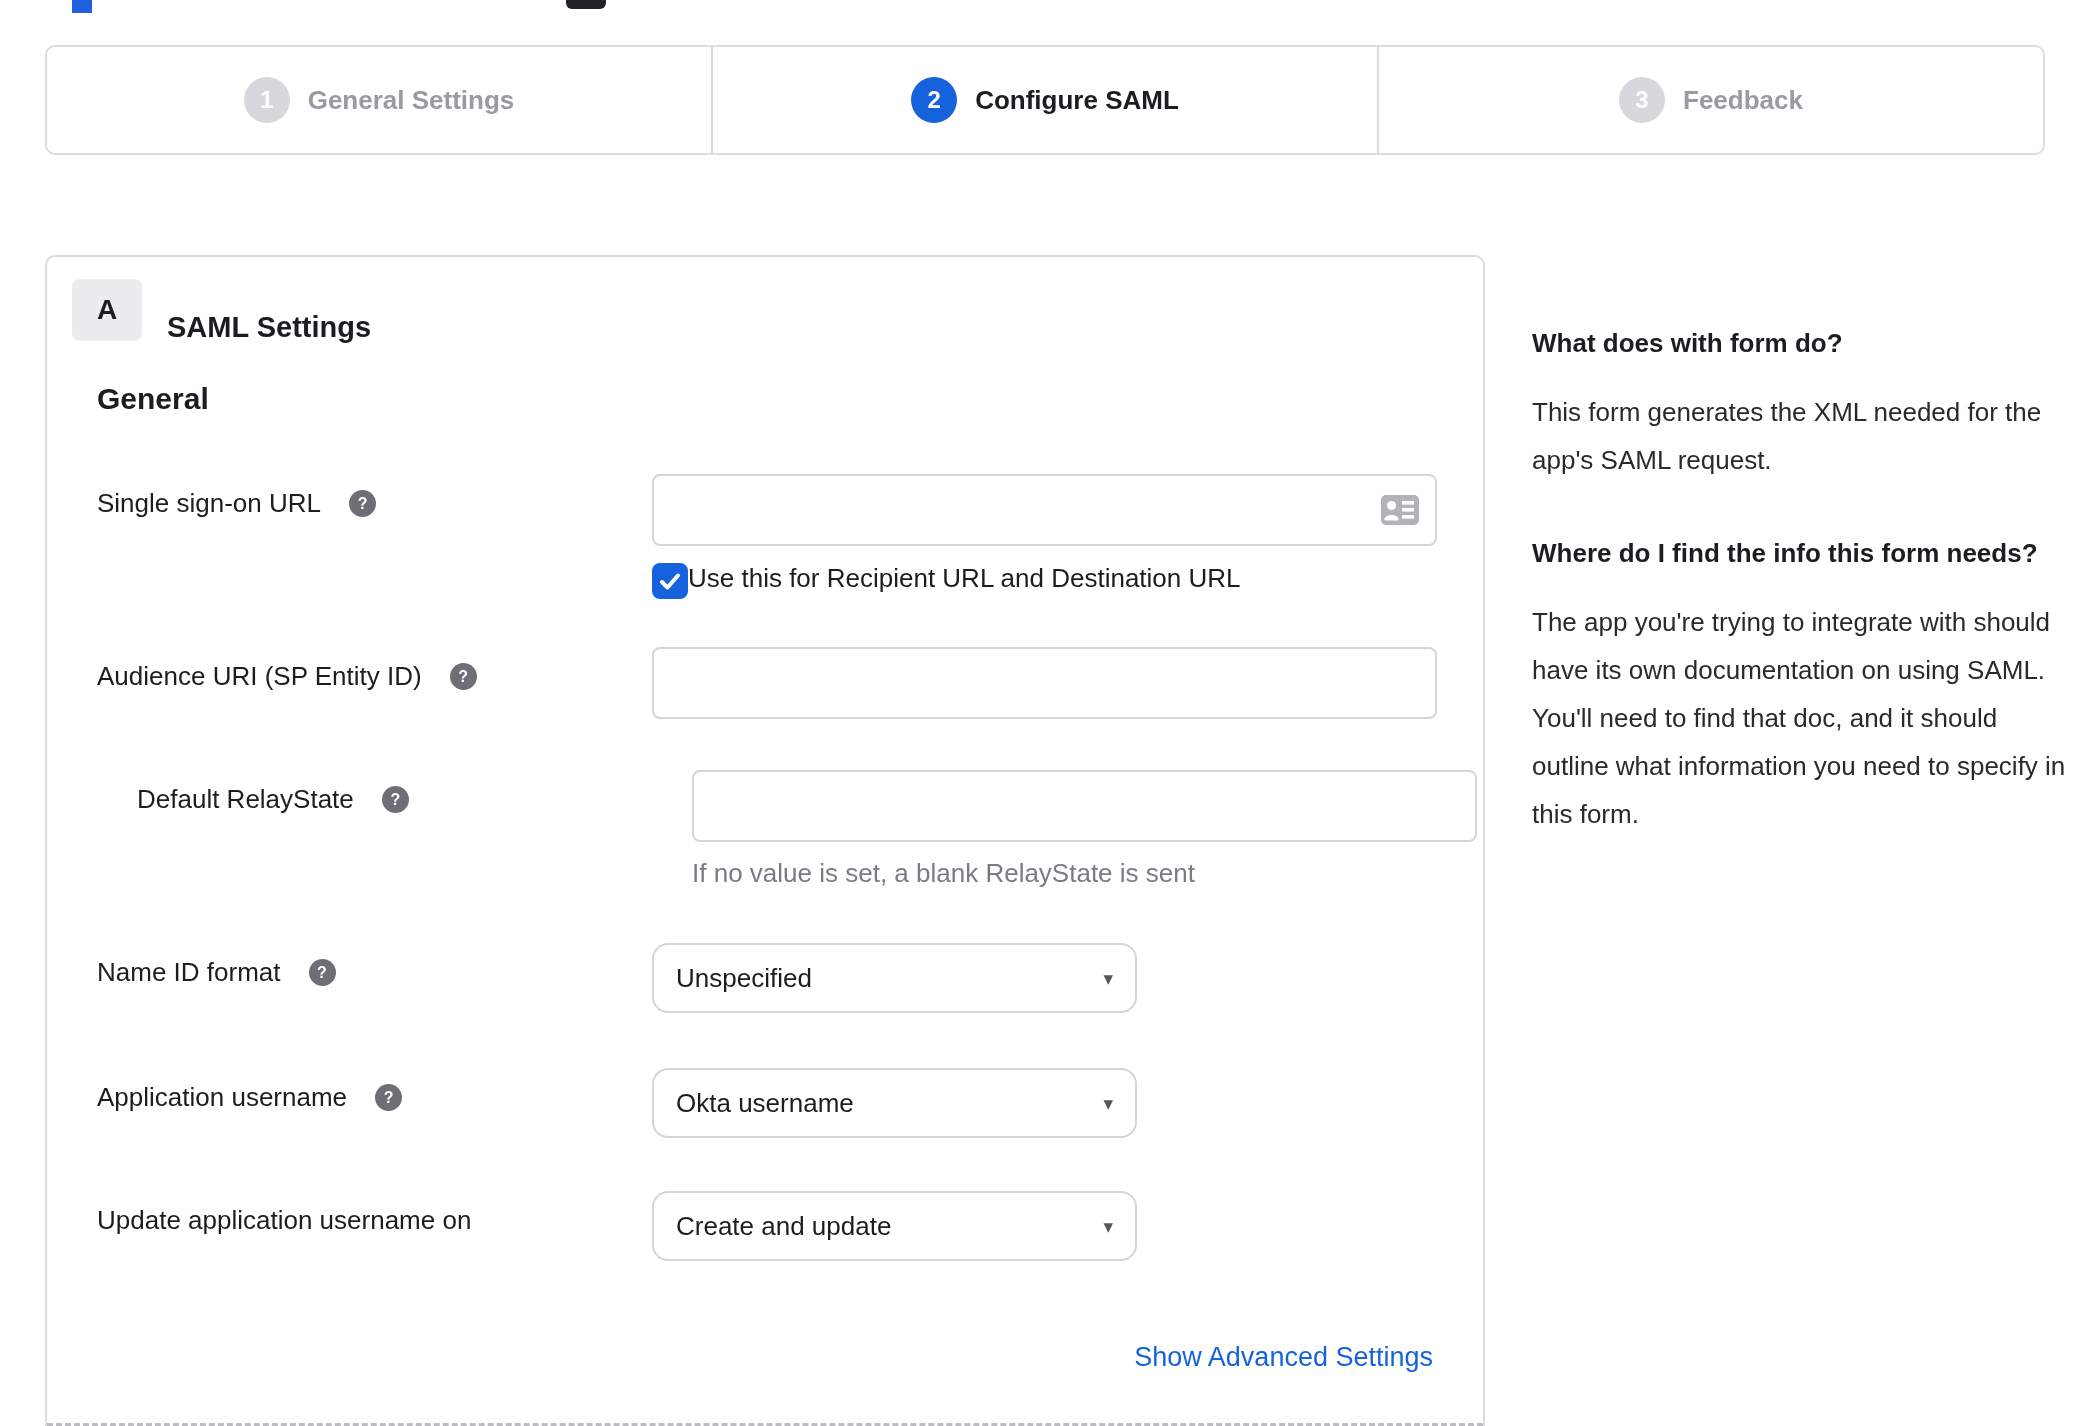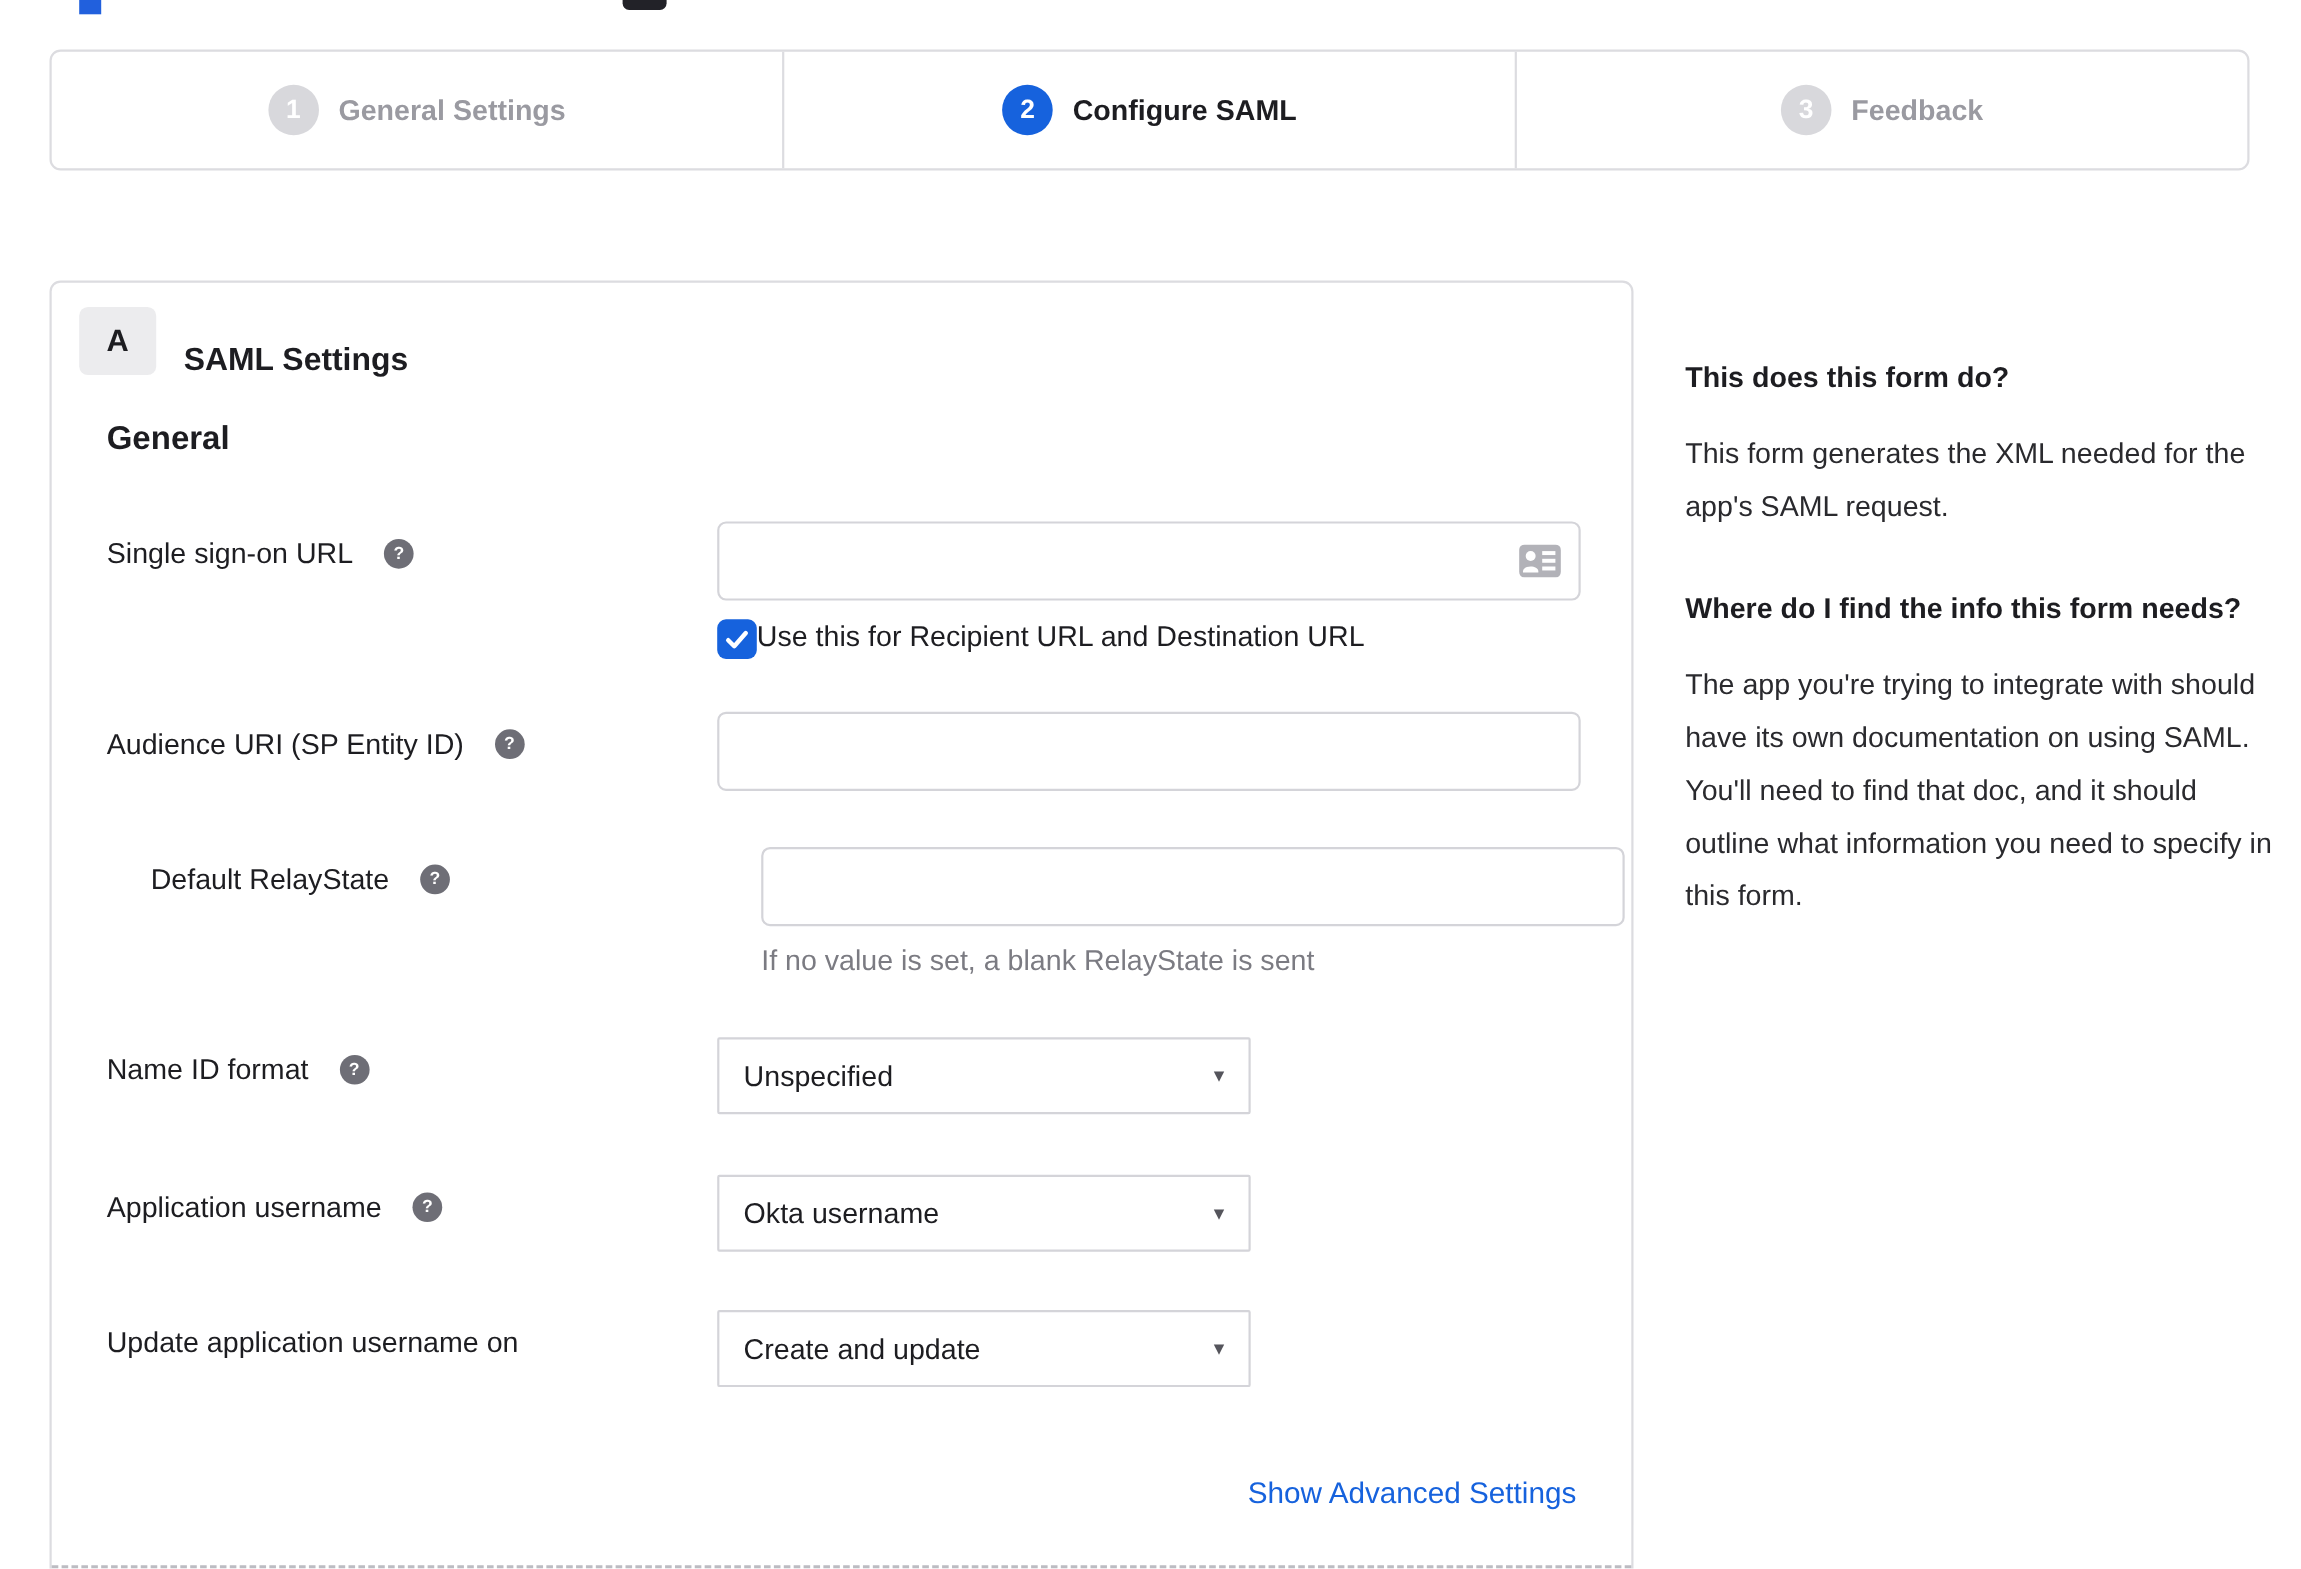--- a/index.html
+++ b/index.html
@@ -74,21 +74,21 @@
   .checkbox {
     width:36px; height:36px; border-radius:8px; background:#1662dd;
     display:flex; align-items:center; justify-content:center; flex:0 0 auto;
   }
   .checkbox-label { font-size:26px; color:#1d1d21; white-space:nowrap; }
 
   .hint { position:absolute; left:555px; top:88px; font-size:26px; color:#7b7b82; white-space:nowrap; }
 
   .select {
     position:relative; width:485px; height:70px;
-    border:2px solid #d4d4d9; border-radius:2px; background:#fff;
+    border:2px solid #d4d4d9; border-radius:16px; background:#fff;
     display:flex; align-items:center; padding-left:22px;
     font-size:26px; color:#1d1d21; cursor:pointer;
   }
   .select-arrow {
     position:absolute; right:22px; top:50%; transform:translateY(-50%);
     font-size:19px; color:#55555c;
   }
 
   .advanced-link {
     position:absolute; right:50px; top:1085px;
@@ -213,17 +213,17 @@
       </div>
     </div>
   </div>
 
   <a href="#" class="advanced-link">Show Advanced Settings</a>
 
   <div class="panel-dashed"></div>
 </div>
 
 <div class="sidebar">
-  <h3>This does this form do?</h3>
+  <h3>What does with form do?</h3>
   <p>This form generates the XML needed for the app's SAML request.</p>
   <h3>Where do I find the info this form needs?</h3>
   <p>The app you're trying to integrate with should have its own documentation on using SAML. You'll need to find that doc, and it should outline what information you need to specify in this form.</p>
 </div>
 
 </body></html>

